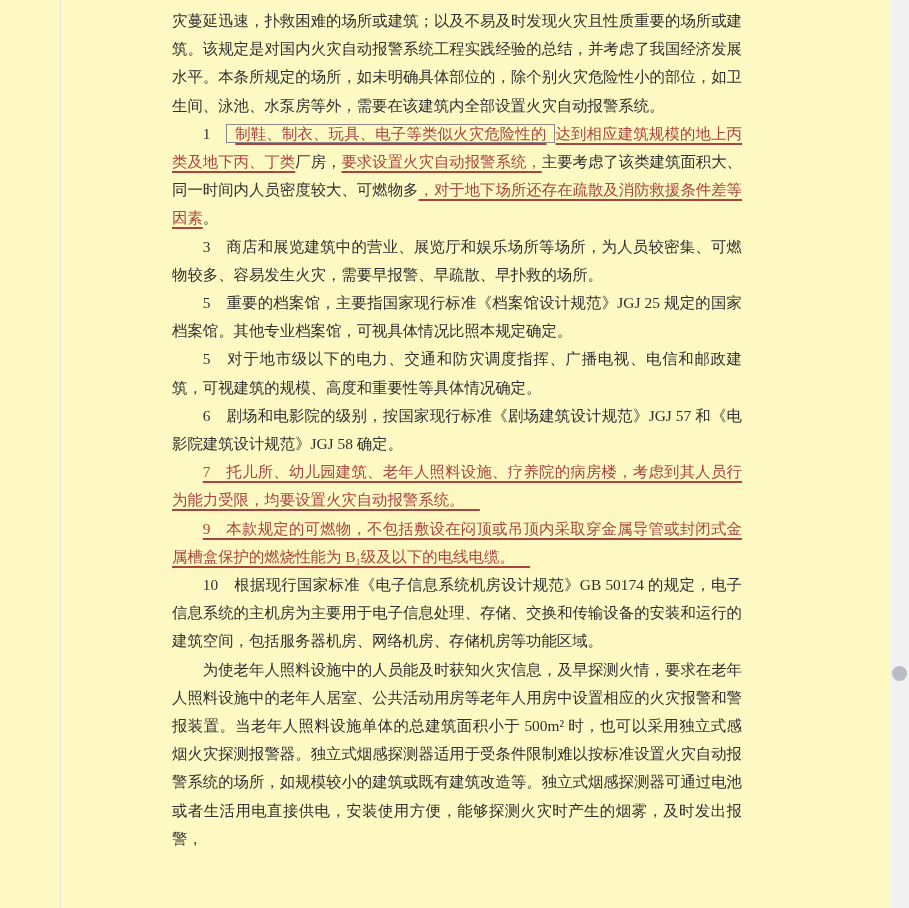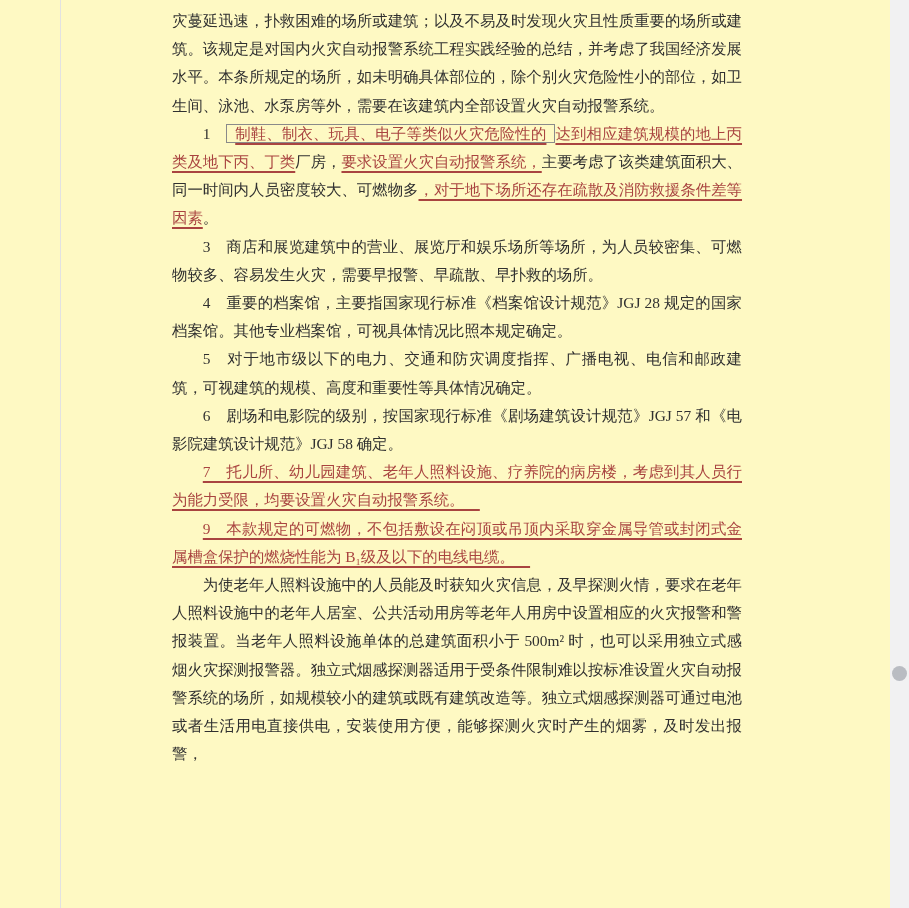--- a/index.html
+++ b/index.html
@@ -61,23 +61,24 @@
 </style>
 </head>
 <body>
 
 <div class="page-wrap">
   <div class="edge-line"></div>
   <div class="content" id="doc-content">
       <p class="para"><span class="run normal">灾蔓延迅速，扑救困难的场所或建筑；以及不易及时发现火灾且性质重要的场所或建筑。该规定是对国内火灾自动报警系统工程实践经验的总结，并考虑了我国经济发展水平。本条所规定的场所，如未明确具体部位的，除个别火灾危险性小的部位，如卫生间、泳池、水泵房等外，需要在该建筑内全部设置火灾自动报警系统。</span></p>
       <p class="para indent"><span class="run normal">1　</span><span class="run red-underline boxed">制鞋、制衣、玩具、电子等类似火灾危险性的</span><span class="run red-underline">达到相应建筑规模的地上丙类及地下丙、丁类</span><span class="run normal">厂房，</span><span class="run red-underline">要求设置火灾自动报警系统，</span><span class="run normal">主要考虑了该类建筑面积大、同一时间内人员密度较大、可燃物多</span><span class="run red-underline">，对于地下场所还存在疏散及消防救援条件差等因素</span><span class="run normal">。</span></p>
       <p class="para indent"><span class="run normal">3　商店和展览建筑中的营业、展览厅和娱乐场所等场所，为人员较密集、可燃物较多、容易发生火灾，需要早报警、早疏散、早扑救的场所。</span></p>
-      <p class="para indent"><span class="run normal">4　重要的档案馆，主要指国家现行标准《档案馆设计规范》JGJ 28 规定的国家档案馆。其他专业档案馆，可视具体情况比照本规定确定。</span></p>
+      <p class="para indent"><span class="run normal">5　重要的档案馆，主要指国家现行标准《档案馆设计规范》JGJ 25 规定的国家档案馆。其他专业档案馆，可视具体情况比照本规定确定。</span></p>
       <p class="para indent"><span class="run normal">5　对于地市级以下的电力、交通和防灾调度指挥、广播电视、电信和邮政建筑，可视建筑的规模、高度和重要性等具体情况确定。</span></p>
       <p class="para indent"><span class="run normal">6　剧场和电影院的级别，按国家现行标准《剧场建筑设计规范》JGJ 57 和《电影院建筑设计规范》JGJ 58 确定。</span></p>
       <p class="para indent"><span class="run red-underline">7　托儿所、幼儿园建筑、老年人照料设施、疗养院的病房楼，考虑到其人员行为能力受限，均要设置火灾自动报警系统。　</span></p>
       <p class="para indent"><span class="run red-underline">9　本款规定的可燃物，不包括敷设在闷顶或吊顶内采取穿金属导管或封闭式金属槽盒保护的燃烧性能为 B₁级及以下的电线电缆。　</span></p>
+      <p class="para indent"><span class="run normal">10　根据现行国家标准《电子信息系统机房设计规范》GB 50174 的规定，电子信息系统的主机房为主要用于电子信息处理、存储、交换和传输设备的安装和运行的建筑空间，包括服务器机房、网络机房、存储机房等功能区域。</span></p>
       <p class="para indent"><span class="run normal">为使老年人照料设施中的人员能及时获知火灾信息，及早探测火情，要求在老年人照料设施中的老年人居室、公共活动用房等老年人用房中设置相应的火灾报警和警报装置。当老年人照料设施单体的总建筑面积小于 500m² 时，也可以采用独立式感烟火灾探测报警器。独立式烟感探测器适用于受条件限制难以按标准设置火灾自动报警系统的场所，如规模较小的建筑或既有建筑改造等。独立式烟感探测器可通过电池或者生活用电直接供电，安装使用方便，能够探测火灾时产生的烟雾，及时发出报警，</span></p>
     </div>
   <div class="scroll-track">
     <div class="scroll-thumb"></div>
   </div>
 </div>
 
 </body></html>

